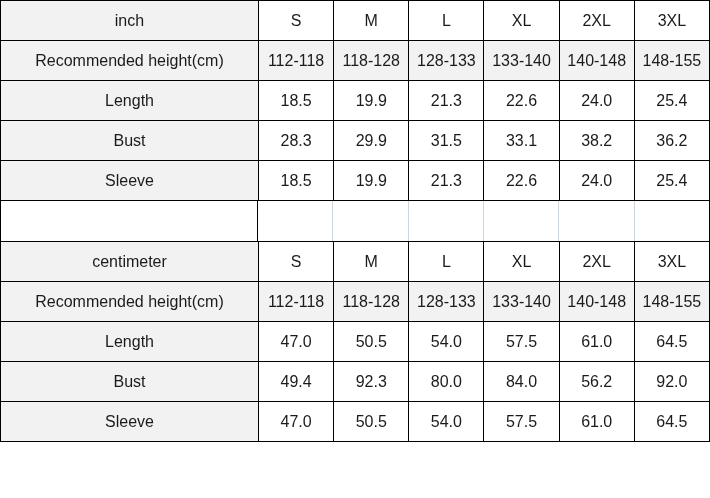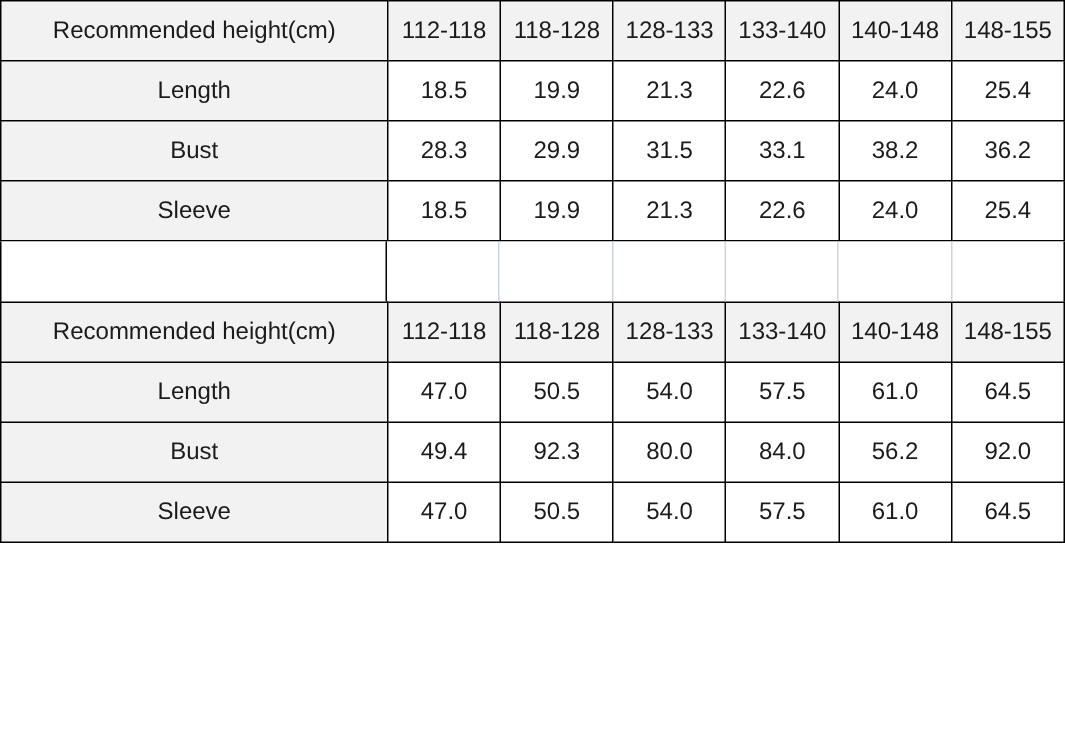--- a/index.html
+++ b/index.html
@@ -84,20 +84,29 @@
       <col style="width:258px">
       <col>
         <col>
         <col>
         <col>
         <col>
         <col>
     </colgroup>
     <tbody>
       <tr>
+        <td class="shaded">inch</td>
+        <td>S</td>
+        <td>M</td>
+        <td>L</td>
+        <td>XL</td>
+        <td>2XL</td>
+        <td>3XL</td>
+      </tr>
+      <tr>
         <td class="shaded">Recommended height(cm)</td>
         <td class="shaded">112-118</td>
         <td class="shaded">118-128</td>
         <td class="shaded">128-133</td>
         <td class="shaded">133-140</td>
         <td class="shaded">140-148</td>
         <td class="shaded">148-155</td>
       </tr>
       <tr>
         <td class="shaded">Length</td>
@@ -144,20 +153,29 @@
       <col style="width:258px">
       <col>
         <col>
         <col>
         <col>
         <col>
         <col>
     </colgroup>
     <tbody>
       <tr>
+        <td class="shaded">centimeter</td>
+        <td>S</td>
+        <td>M</td>
+        <td>L</td>
+        <td>XL</td>
+        <td>2XL</td>
+        <td>3XL</td>
+      </tr>
+      <tr>
         <td class="shaded">Recommended height(cm)</td>
         <td class="shaded">112-118</td>
         <td class="shaded">118-128</td>
         <td class="shaded">128-133</td>
         <td class="shaded">133-140</td>
         <td class="shaded">140-148</td>
         <td class="shaded">148-155</td>
       </tr>
       <tr>
         <td class="shaded">Length</td>

